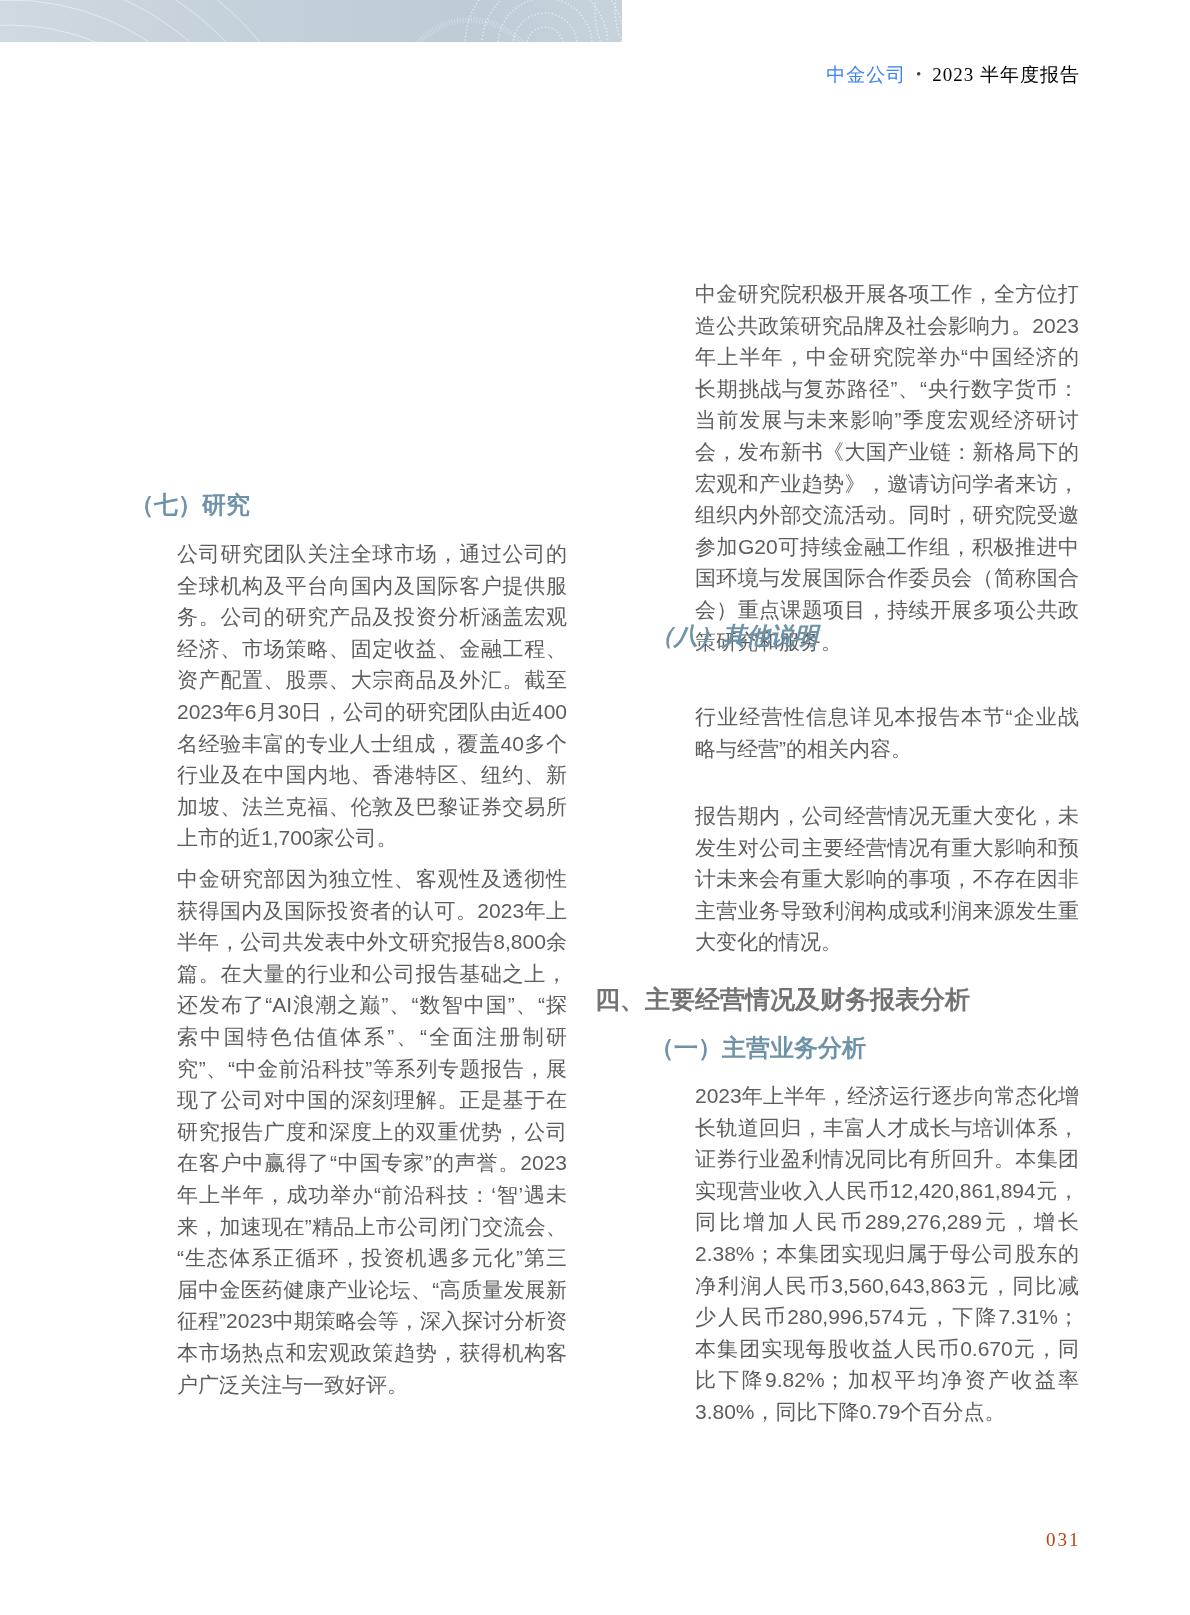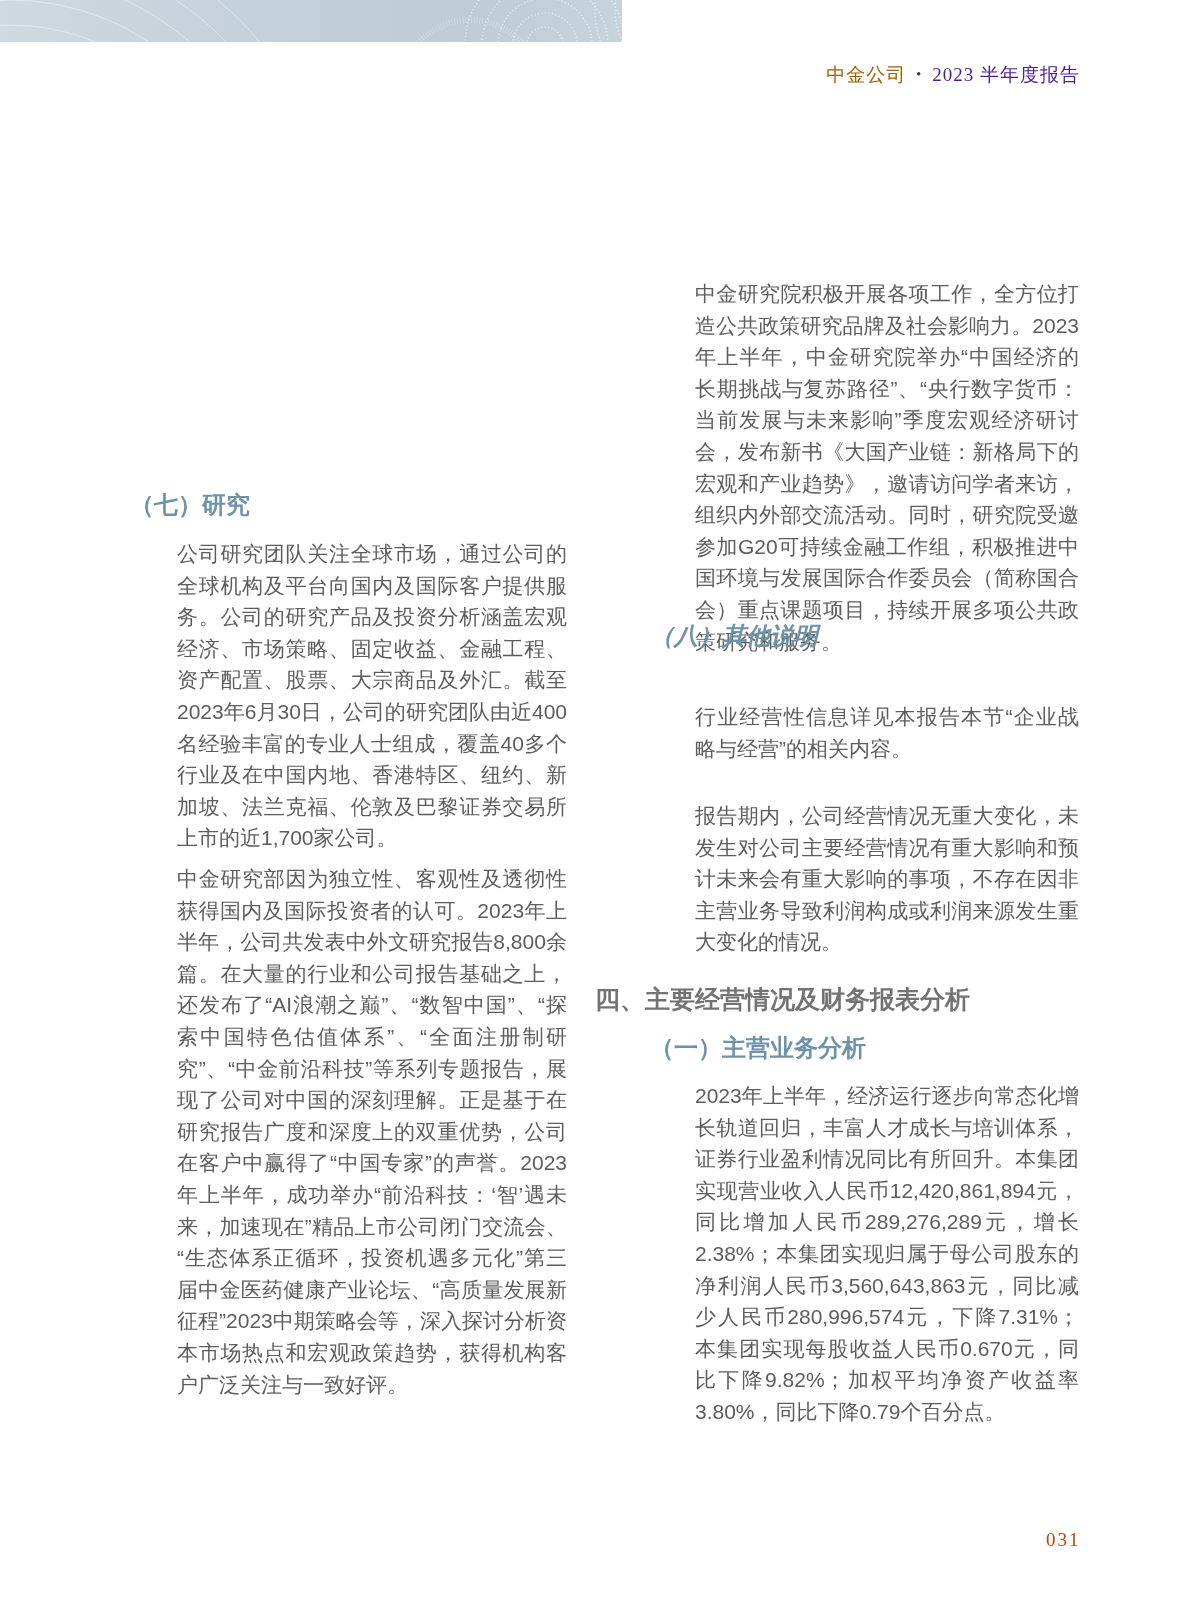--- a/index.html
+++ b/index.html
@@ -18,23 +18,23 @@
     overflow:hidden;
   }
   .banner svg{position:absolute;left:0;top:0;}
   
   .running-head{
     position:absolute;top:62px;right:110px;
     font-family:"Liberation Serif","DejaVu Serif",serif;
     font-size:19px;letter-spacing:1px;
     white-space:nowrap;
   }
-  .running-head .brand{color:#a16207;}
+  .running-head .brand{color:#3b82f6;}
   .running-head .dot{color:#3c3e40;font-size:14px;padding:0 10px;vertical-align:2px;}
-  .running-head .report{color:#4c1d95;}
+  .running-head .report{color:#000000;}
   
   .para{
     position:absolute;
     text-align:justify;
     color:#5d5d5d;
     font-size:21px;
     line-height:31.6px;
     font-weight:400;
   }
   .lcol{left:177px;width:390px;}

